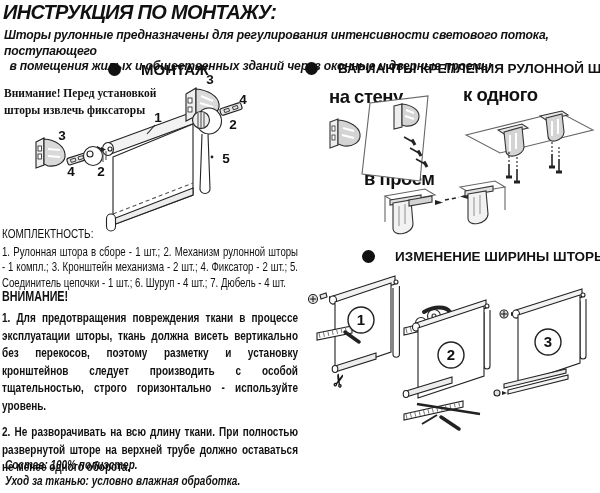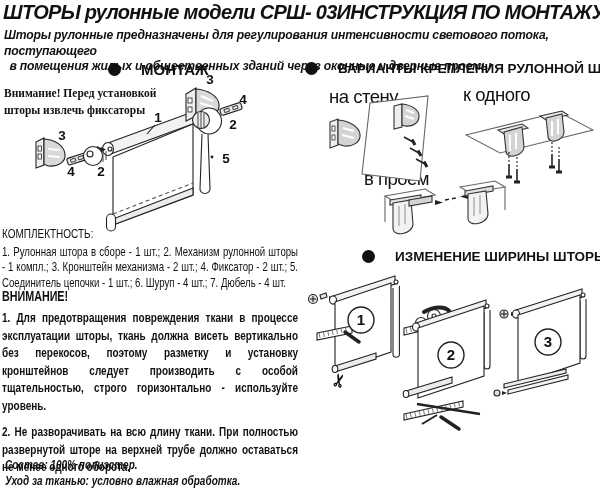--- a/index.html
+++ b/index.html
@@ -29,35 +29,34 @@
     font-size:13px;line-height:15.5px;}
   .komplekt .kh{font-size:13.5px;margin-bottom:2px;}
   .komplekt .kt{text-align:justify;}
   .attention{top:288px;left:2px;width:400px;transform:scaleX(0.74);transform-origin:0 0;}
   .attention .ah{font-size:14.5px;font-weight:bold;margin:0 0 5px 0;}
   .attention p{margin:0;font-size:13.5px;font-weight:bold;line-height:17.5px;text-align:justify;}
   .attention p + p{margin-top:9px;}
   .fab-footer{top:457px;left:5px;width:300px;transform:scaleX(0.8);transform-origin:0 0;
     font-style:italic;font-weight:bold;font-size:12.5px;line-height:16px;}
   
-  .mount-label{font-weight:normal;font-size:18.5px;letter-spacing:-0.5px;white-space:nowrap;text-align:right;}
+  .mount-label{font-weight:bold;font-size:18.5px;letter-spacing:-0.5px;white-space:nowrap;text-align:right;}
   .wall-l{top:86px;left:329px;}
   .ceil-l{top:84px;left:463px;}
   .open-l{top:168px;left:364px;}
   
   svg{position:absolute;display:block;}
   svg text{font-family:"Liberation Sans",sans-serif;font-weight:bold;fill:#111;}
   .pl{font-size:13.5px;}
   .cnum{font-size:15px;}
 </style>
 </head>
 <body>
 
 <div class="abs title-row">
-  <span>ШТОРЫ рулонные модели СРШ- 03</span>
   <span>ИНСТРУКЦИЯ ПО МОНТАЖУ:</span>
 </div>
 <div class="abs subtitle">
   <div class="l1">Шторы рулонные предназначены для регулирования интенсивности светового потока, поступающего</div>
   <div class="l2">в помещения жилых и общественных зданий через оконные и дверные проемы</div>
 </div>
 
 <div class="abs sec-heading montage-h">
   <span class="bullet"></span>
   <span>МОНТАЖ</span>

